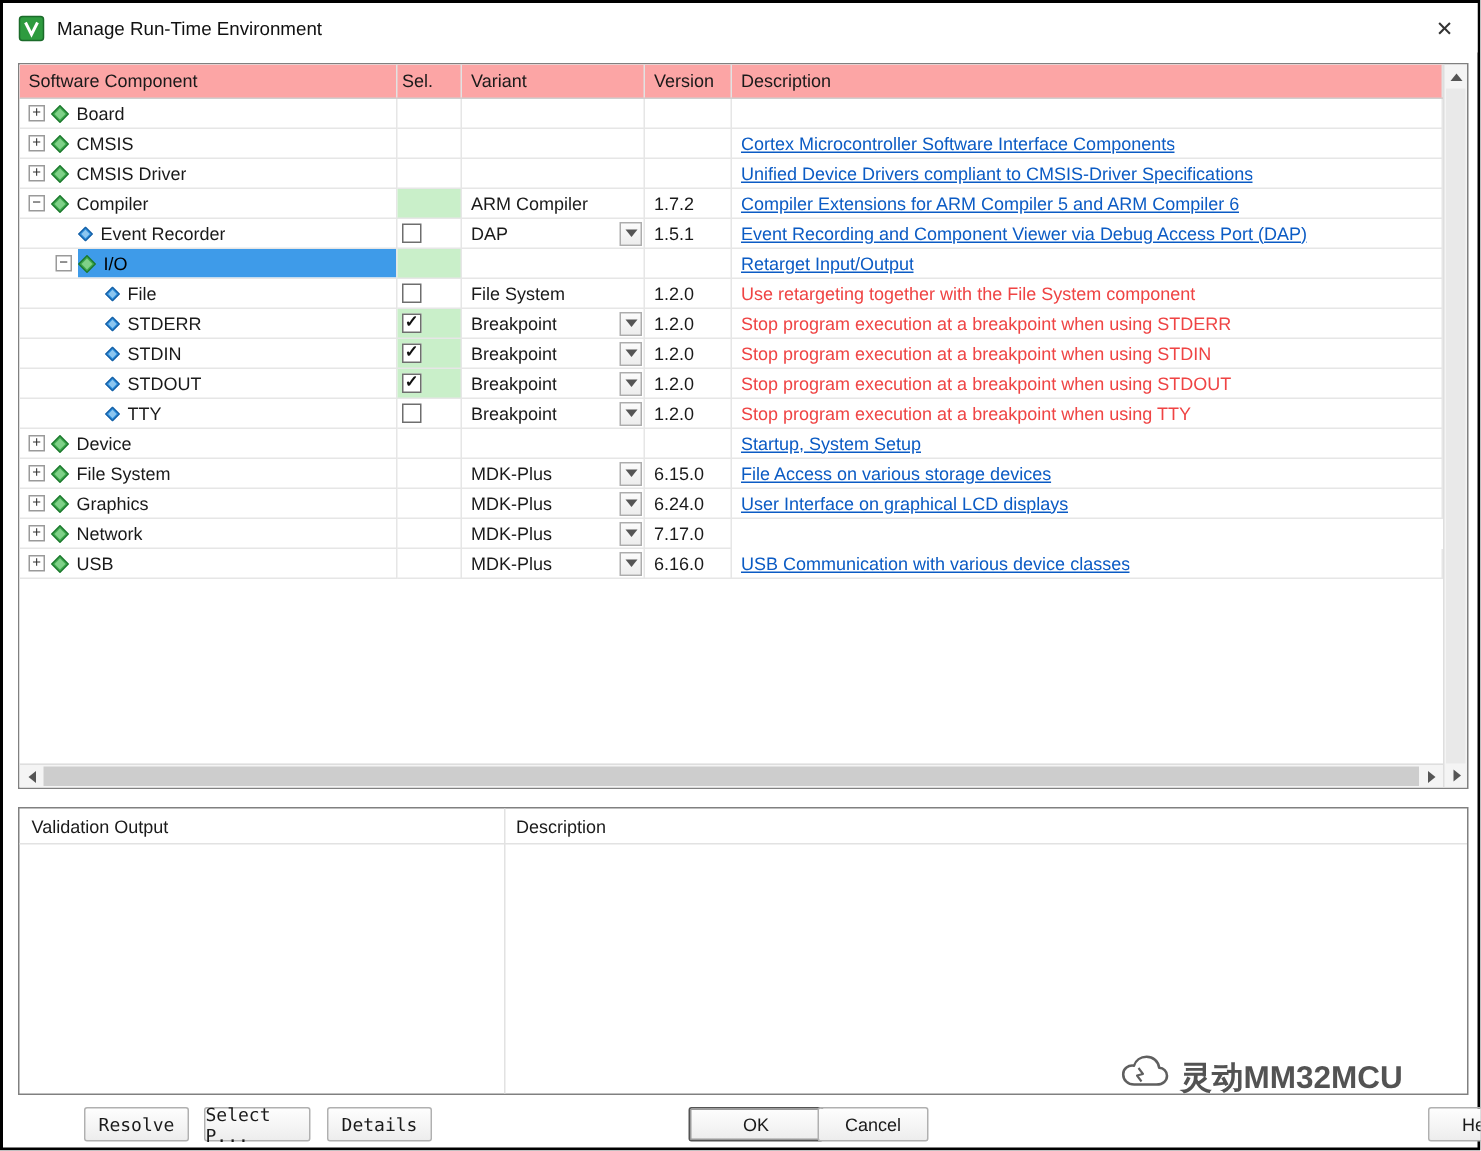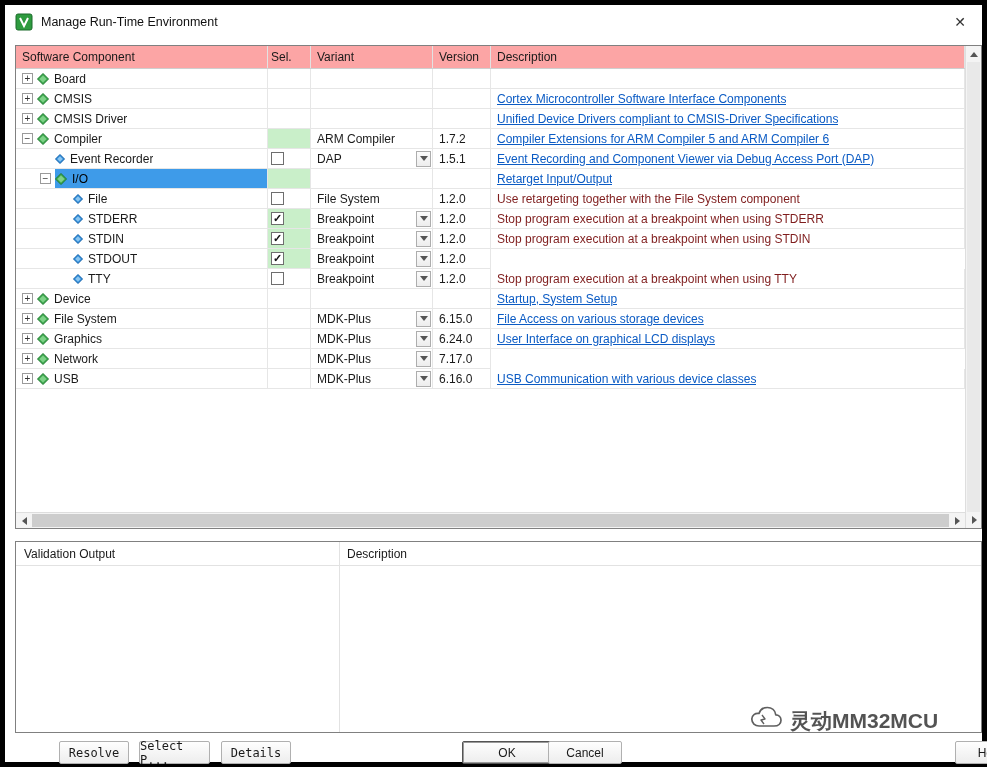--- a/index.html
+++ b/index.html
@@ -2,21 +2,21 @@
 <html><head>
 <meta charset="utf-8">
 <style>
   * { box-sizing: border-box; }
   html,body { margin:0; padding:0; }
   body {
     width:987px; height:767px; position:relative; overflow:hidden;
     font-family:"Liberation Sans", sans-serif; font-size:12px; color:#1a1a1a;
     background:#ffffff;
   }
-  .window { position:absolute; inset:0; border:5px solid #000000; background:#ffffff; }
+  .window { position:absolute; inset:0; border:2px solid #000000; background:#ffffff; }
 
   
   .titlebar { height:33px; display:flex; align-items:center; padding-left:10px; background:#ffffff; }
   .app-icon { width:18px; height:18px; margin-right:8px; display:inline-flex; }
   .title { font-size:12.5px; color:#111; }
   .close-btn { margin-left:auto; width:44px; height:33px; display:flex; align-items:center; justify-content:center;
                font-size:14px; color:#333; cursor:default; }
 
   
   .table-wrap { position:absolute; left:10px; top:40px; width:967px; height:484px;
@@ -52,21 +52,21 @@
 
   .variant-text { overflow:hidden; text-overflow:ellipsis; }
   .dd { margin-left:auto; margin-right:1px; width:15px; height:16px; border:1px solid #adadad;
         background:linear-gradient(#fcfcfc,#ededed); display:flex; align-items:center; justify-content:center; flex:0 0 auto; }
   .tri-d { width:0; height:0; border-left:4px solid transparent; border-right:4px solid transparent; border-top:5px solid #555; }
   .tri-u { width:0; height:0; border-left:4px solid transparent; border-right:4px solid transparent; border-bottom:5px solid #555; }
   .tri-l { width:0; height:0; border-top:4px solid transparent; border-bottom:4px solid transparent; border-right:5px solid #555; }
   .tri-r { width:0; height:0; border-top:4px solid transparent; border-bottom:4px solid transparent; border-left:5px solid #555; }
 
   .desc-link { color:#0b5bc4; text-decoration:underline; cursor:pointer; overflow:hidden; text-overflow:ellipsis; }
-  .desc-text { color:#7f1d1d; overflow:hidden; text-overflow:ellipsis; }
+  .desc-text { color:#ef4444; overflow:hidden; text-overflow:ellipsis; }
 
   
   .hscroll { position:absolute; left:0; right:16px; bottom:0; height:16px; background:#f4f4f4;
              border-top:1px solid #dedede; display:flex; align-items:stretch; }
   .vscroll { position:absolute; top:0; bottom:0; right:0; width:16px; background:#f4f4f4;
              border-left:1px solid #dedede; display:flex; flex-direction:column; align-items:stretch; }
   .scroll-btn { width:16px; height:15px; display:flex; align-items:center; justify-content:center; flex:0 0 auto; }
   .vscroll .scroll-btn { height:16px; }
   .hthumb { flex:1; background:#cdcdcd; margin:1px 0 1px 0; }
   .vthumb { flex:1; background:#e9e9e9; margin:0 1px; }
@@ -373,20 +373,23 @@
               <span class="cb">✓</span>
             </div>
             <div class="cell c2">
               <span class="variant-text">Breakpoint</span>
               <span class="dd">
                 <span class="tri-d"></span>
               </span>
             </div>
             <div class="cell c3">
               <span>1.2.0</span>
+            </div>
+            <div class="cell c4">
+              <span class="desc-text">Stop program execution at a breakpoint when using STDOUT</span>
             </div>
           </div>
           <div class="grid-row">
             <div class="cell c0 tree-cell" style="padding-left: 42px;">
               <span class="exp-spacer"></span>
               <span class="band">
                 <span class="tree-icon">
                   <svg width="10" height="10" viewBox="0 0 10 10">
                     <polygon points="5,0.5 9.5,5 5,9.5 0.5,5" fill="#2e8fdd" stroke="#1561a8" stroke-width="1"></polygon>
                     <polygon points="5,2.2 7.8,5 5,7.8 2.2,5" fill="#8cc6f0"></polygon>

